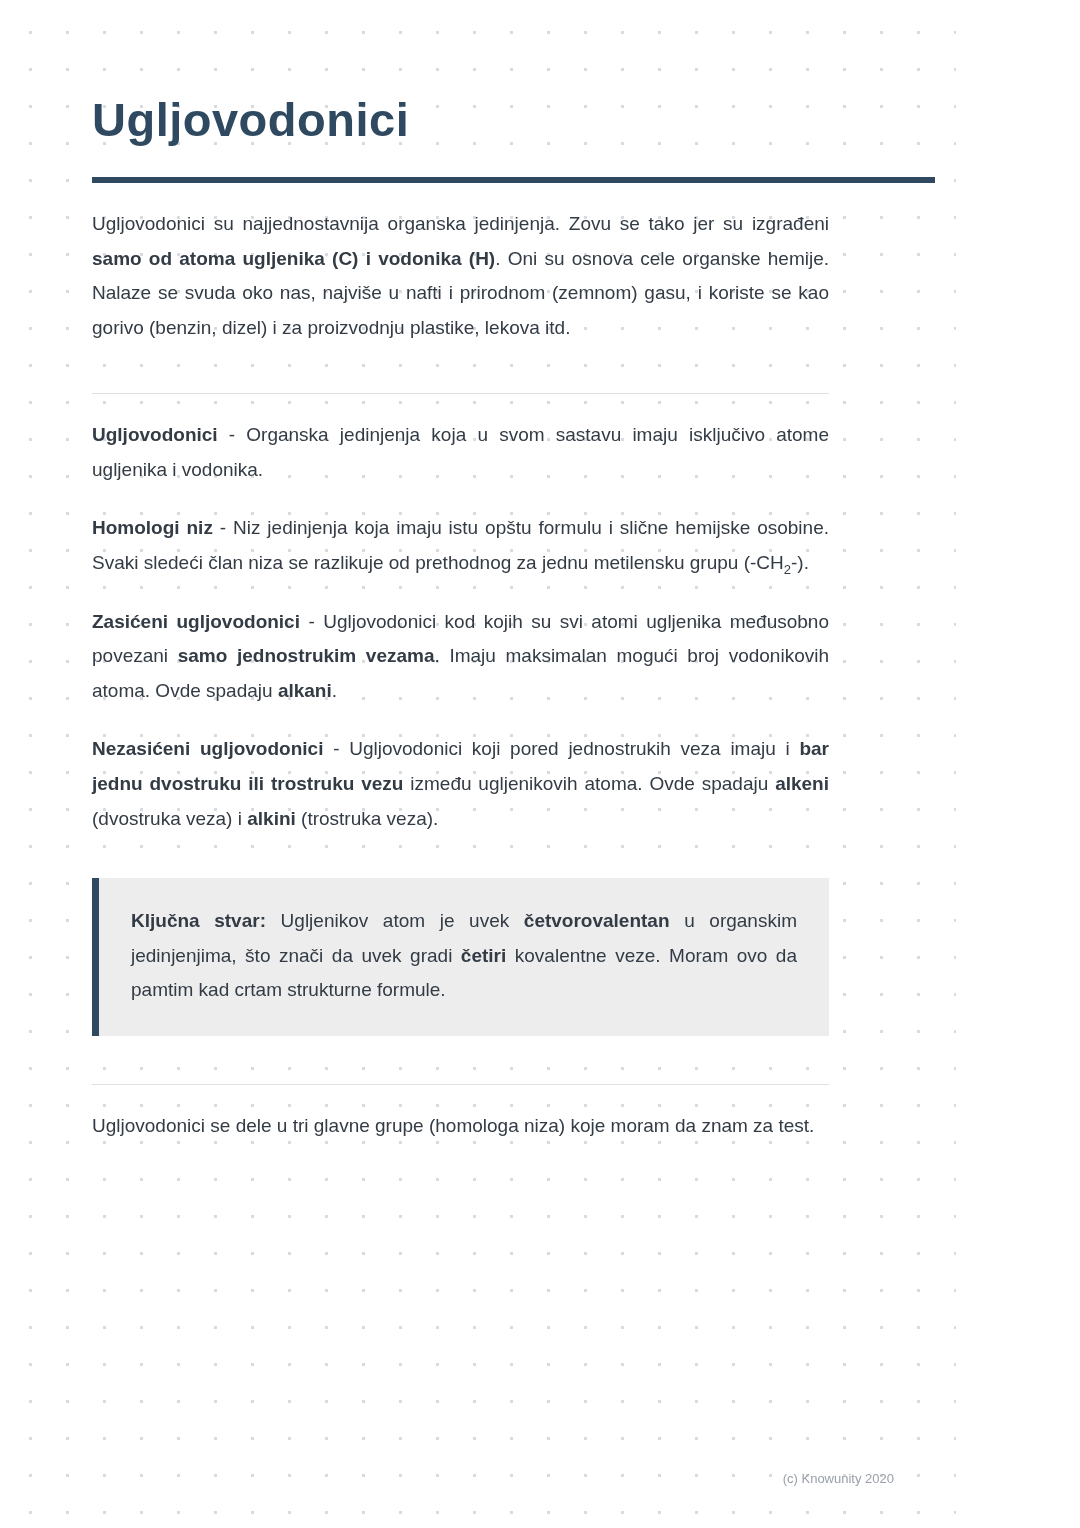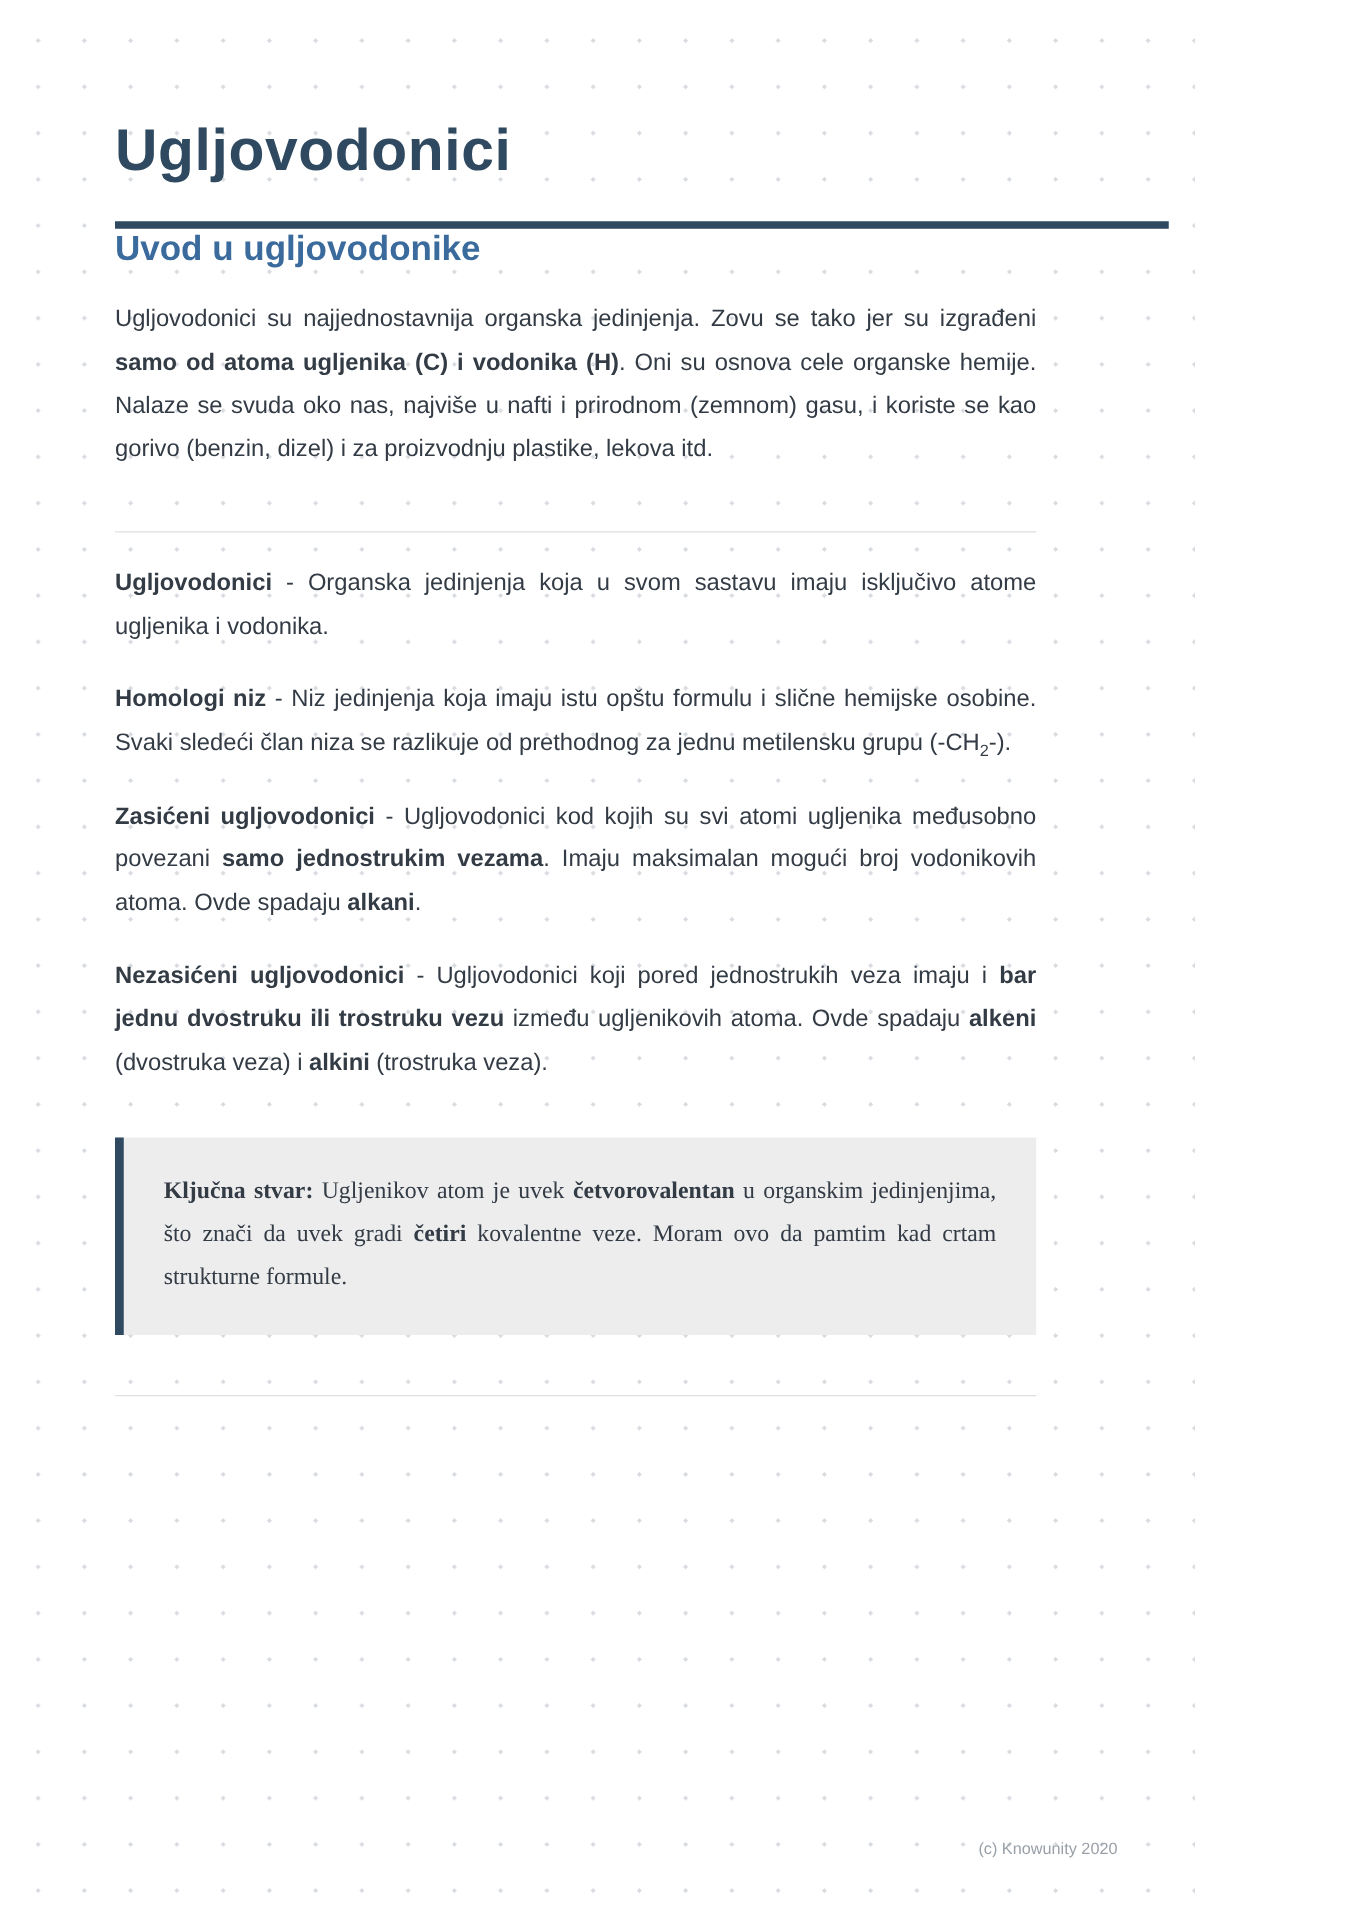--- a/index.html
+++ b/index.html
@@ -66,21 +66,20 @@
   .callout {
     margin-top: 42px;
     width: 737px;
     box-sizing: border-box;
     background: #ededee;
     border-left: 7px solid #2f4a60;
     padding: 26px 32px 28px 32px;
   }
   .callout p.body-text {
     margin: 0;
-    font-family: Liberation Serif, serif;
   }
   .footer {
     position: absolute;
     right: 62px;
     bottom: 42px;
     font-size: 13px;
     color: #9aa0a8;
   }
   .scrollbar {
     position: absolute;
@@ -94,39 +93,39 @@
 </head>
 <body>
 
 <div class="page">
   <div class="content">
 
     <h1 class="doc-title">Ugljovodonici</h1>
     <div class="title-rule"></div>
 
     <section>
-      <h2 class="section-heading h-intro">Uvod u ugljovodonike</h2>
       <p class="body-text"><span>Ugljovodonici su najjednostavnija organska jedinjenja. Zovu se tako jer su izgrađeni </span><span style="font-weight: 700;">samo od atoma ugljenika (C) i vodonika (H)</span><span>. Oni su osnova cele organske hemije. Nalaze se svuda oko nas, najviše u nafti i prirodnom (zemnom) gasu, i koriste se kao gorivo (benzin, dizel) i za proizvodnju plastike, lekova itd.</span></p>
     </section>
 
     <hr class="divider">
 
     <section>
       <p class="body-text"><span style="font-weight: 700;">Ugljovodonici</span><span> - Organska jedinjenja koja u svom sastavu imaju isključivo atome ugljenika i vodonika.</span></p>
       <p class="body-text"><span style="font-weight: 700;">Homologi niz</span><span> - Niz jedinjenja koja imaju istu opštu formulu i slične hemijske osobine. Svaki sledeći član niza se razlikuje od prethodnog za jednu metilensku grupu (-CH</span><sub>2</sub><span>-).</span></p>
       <p class="body-text"><span style="font-weight: 700; margin-top: 28px;">Zasićeni ugljovodonici</span><span> - Ugljovodonici kod kojih su svi atomi ugljenika međusobno povezani </span><span style="font-weight: 700;">samo jednostrukim vezama</span><span>. Imaju maksimalan mogući broj vodonikovih atoma. Ovde spadaju </span><span style="font-weight: 700;">alkani</span><span>.</span></p>
       <p class="body-text"><span style="font-weight: 700;">Nezasićeni ugljovodonici</span><span> - Ugljovodonici koji pored jednostrukih veza imaju i </span><span style="font-weight: 700;">bar jednu dvostruku ili trostruku vezu</span><span> između ugljenikovih atoma. Ovde spadaju </span><span style="font-weight: 700;">alkeni</span><span> (dvostruka veza) i </span><span style="font-weight: 700;">alkini</span><span> (trostruka veza).</span></p>
     </section>
 
     <div class="callout">
       <p class="body-text"><span style="font-weight: 700;">Ključna stvar:</span><span> Ugljenikov atom je uvek </span><span style="font-weight: 700;">četvorovalentan</span><span> u organskim jedinjenjima, što znači da uvek gradi </span><span style="font-weight: 700;">četiri</span><span> kovalentne veze. Moram ovo da pamtim kad crtam strukturne formule.</span></p>
     </div>
 
     <hr class="divider">
 
     <section>
+      <p class="body-text"><span>Ugljovodonici se dele u tri glavne grupe (homologa niza) koje moram da znam za test.</span></p>
     </section>
 
   </div>
 
   <div class="scrollbar"></div>
   <div class="footer">(c) Knowunity 2020</div>
 </div>
 
 </body></html>

